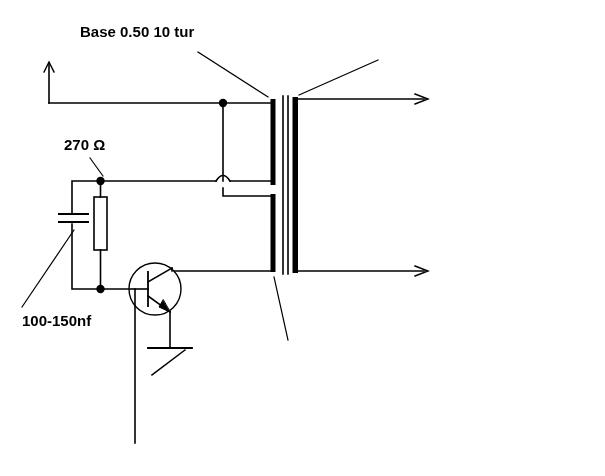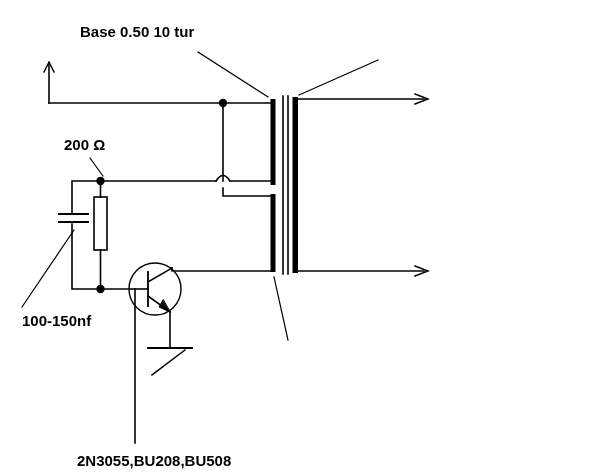--- a/index.html
+++ b/index.html
@@ -135,20 +135,19 @@
       <line x1="90" y1="158" x2="103" y2="176" stroke-width="1.2"></line>
       <line x1="22" y1="307" x2="74" y2="230" stroke-width="1.2"></line>
       <line x1="288" y1="340" x2="274" y2="277" stroke-width="1.2"></line>
 
     </g>
   </svg>
 
   <div class="lbl" id="label-base">Base  0.50 10 tur</div>
 
 
-  <div class="lbl" id="label-resistor">200 Ω</div>
+  <div class="lbl" id="label-resistor">270 Ω</div>
 
   <div class="lbl" id="label-capacitor">100-150nf</div>
 
 
-  <div class="lbl" id="label-transistor">2N3055,BU208,BU508</div>
 
 </div>
 
 </body></html>

